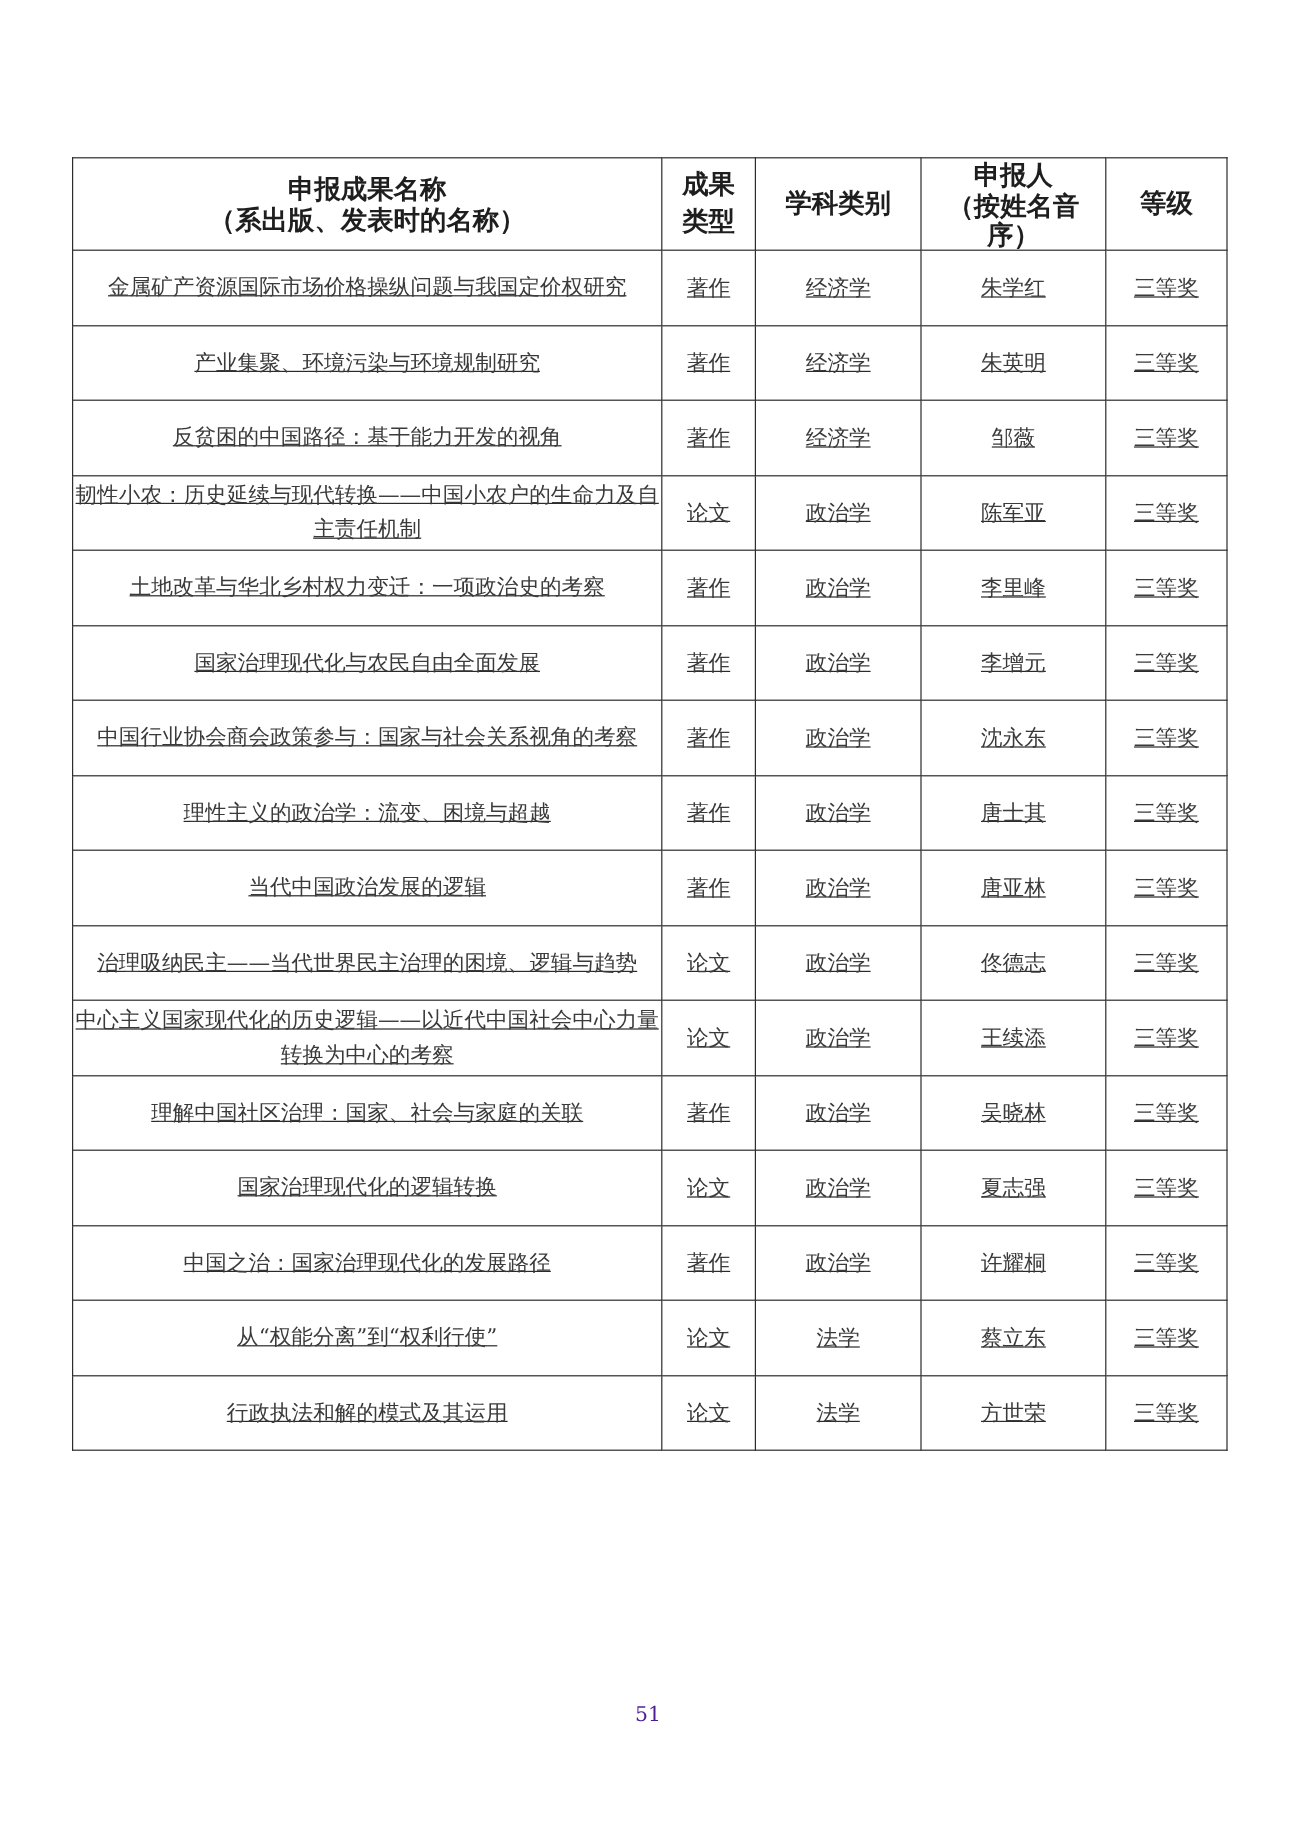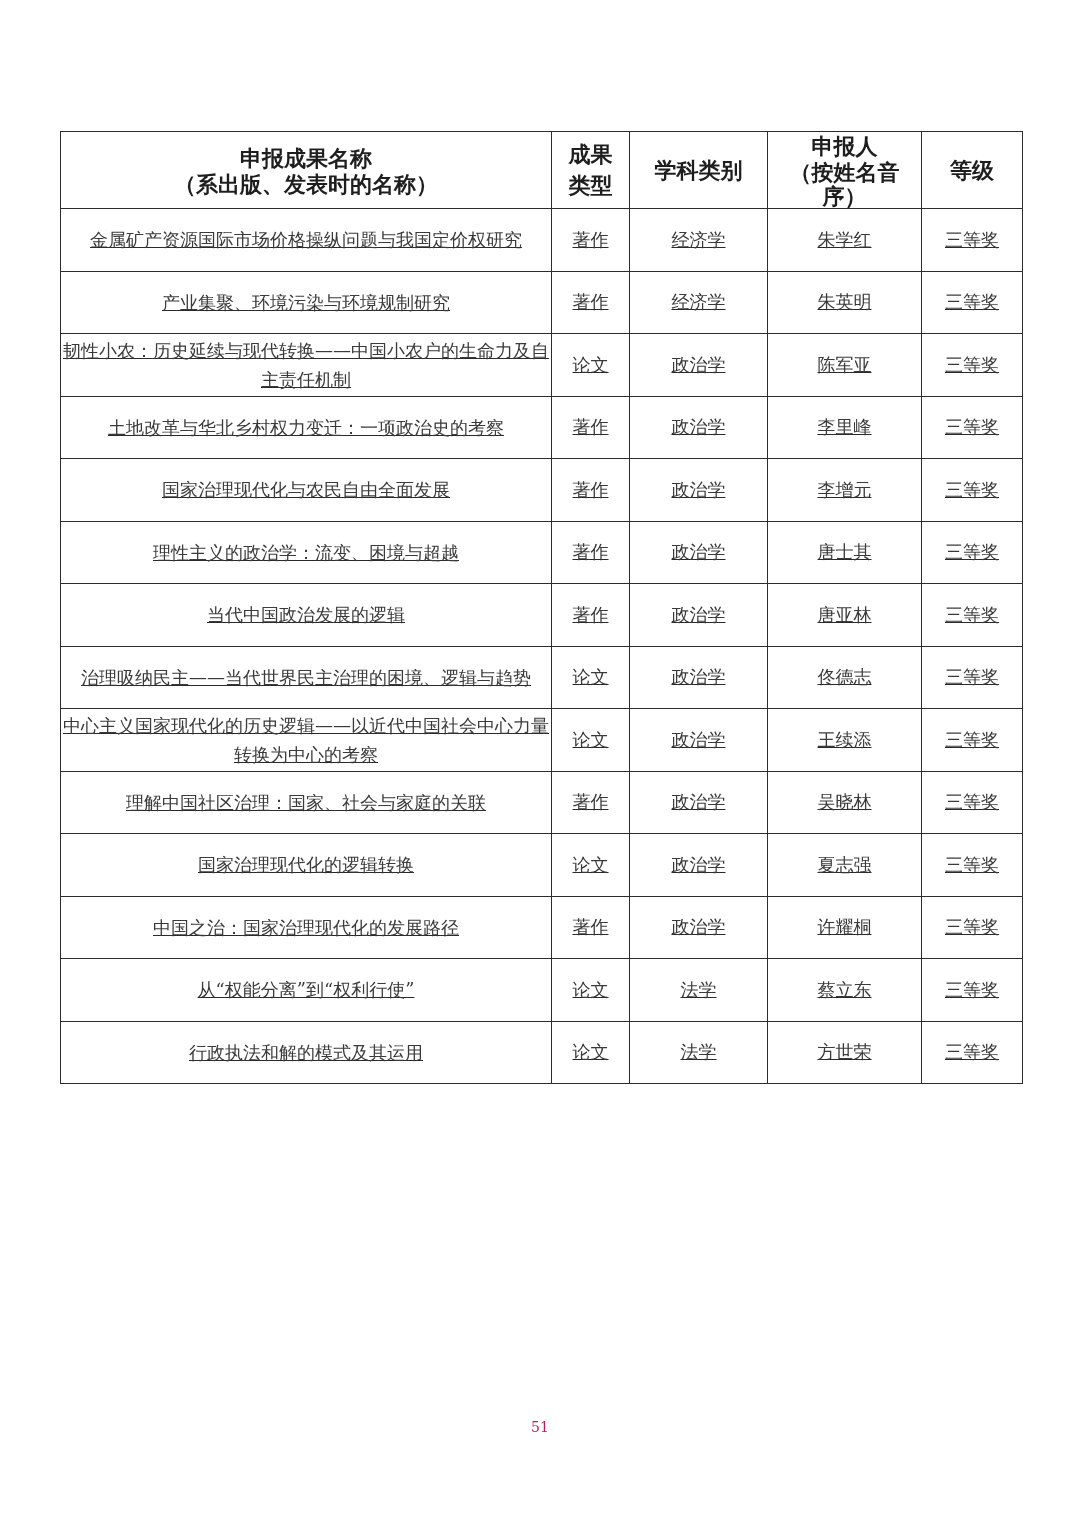--- a/index.html
+++ b/index.html
@@ -20,21 +20,21 @@
   col.c5 { width: 101px; }
   thead tr { height: 72px; padding-left: 19px; }
   th { font-weight: bold; color: #1e1e1e; }
   th .main { font-size: 22px; line-height: 28px; display: block; }
   th .sub { font-size: 22px; line-height: 24px; display: block; }
   th .stack { font-size: 22px; line-height: 31px; display: block; }
   tbody tr { height: 62.5px; text-decoration: underline; }
   td { font-size: 18px; color: #3a3a3a; }
   td.title { text-align: left; padding: 0 6px 0 10px; line-height: 29px; }
   .page-number { position: absolute; left: 0; width: 1080px; top: 1419px; text-align: center;
-                 font-size: 14px; color: #be185d; }
+                 font-size: 17px; color: #4c1d95; }
 </style>
 </head>
 <body>
 
 <div class="page">
   <table class="awards">
     <colgroup>
         <col class="c1">
         <col class="c2">
         <col class="c3">
@@ -72,38 +72,52 @@
           <td>三等奖</td>
         </tr>
         <tr>
           <td class="title">产业集聚、环境污染与环境规制研究</td>
           <td>著作</td>
           <td>经济学</td>
           <td>朱英明</td>
           <td>三等奖</td>
         </tr>
         <tr>
+          <td class="title">反贫困的中国路径：基于能力开发的视角</td>
+          <td>著作</td>
+          <td>经济学</td>
+          <td>邹薇</td>
+          <td>三等奖</td>
+        </tr>
+        <tr>
           <td class="title">韧性小农：历史延续与现代转换——中国小农户的生命力及自主责任机制</td>
           <td>论文</td>
           <td>政治学</td>
           <td>陈军亚</td>
           <td>三等奖</td>
         </tr>
         <tr>
           <td class="title">土地改革与华北乡村权力变迁：一项政治史的考察</td>
           <td>著作</td>
           <td>政治学</td>
           <td>李里峰</td>
           <td>三等奖</td>
         </tr>
         <tr>
           <td class="title">国家治理现代化与农民自由全面发展</td>
           <td>著作</td>
           <td>政治学</td>
           <td>李增元</td>
+          <td>三等奖</td>
+        </tr>
+        <tr>
+          <td class="title">中国行业协会商会政策参与：国家与社会关系视角的考察</td>
+          <td>著作</td>
+          <td>政治学</td>
+          <td>沈永东</td>
           <td>三等奖</td>
         </tr>
         <tr>
           <td class="title">理性主义的政治学：流变、困境与超越</td>
           <td>著作</td>
           <td>政治学</td>
           <td>唐士其</td>
           <td>三等奖</td>
         </tr>
         <tr>

